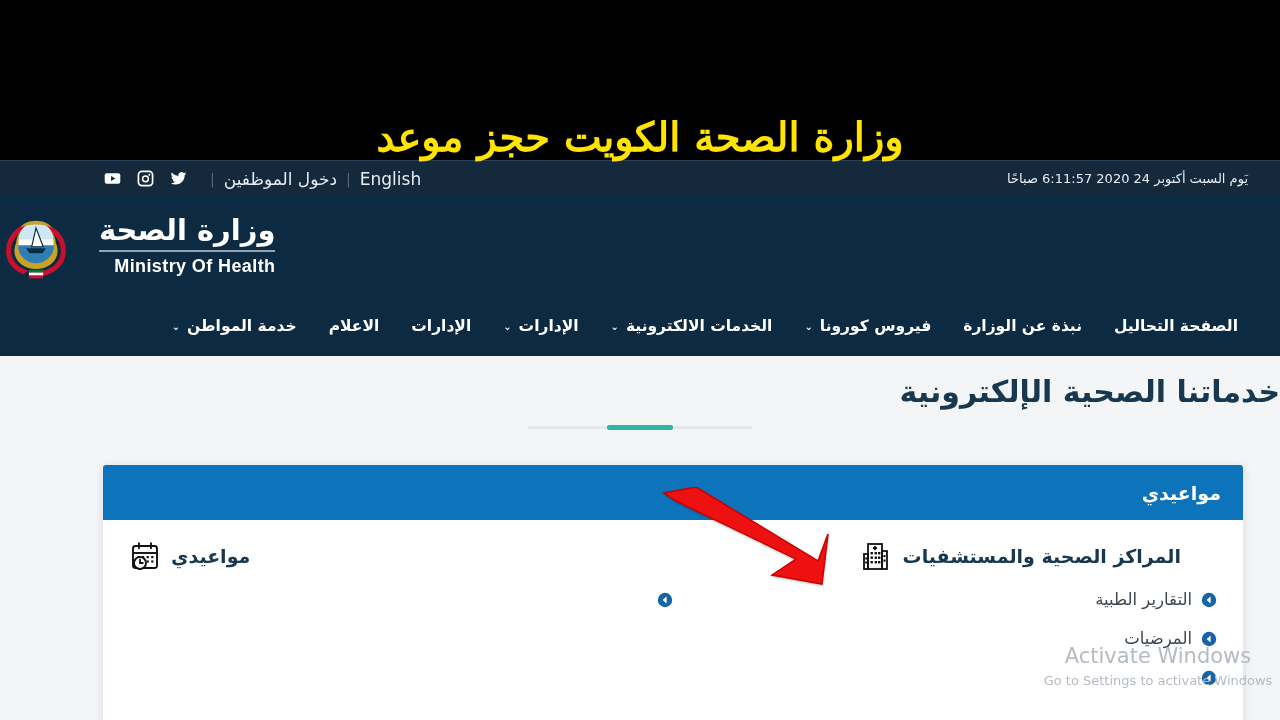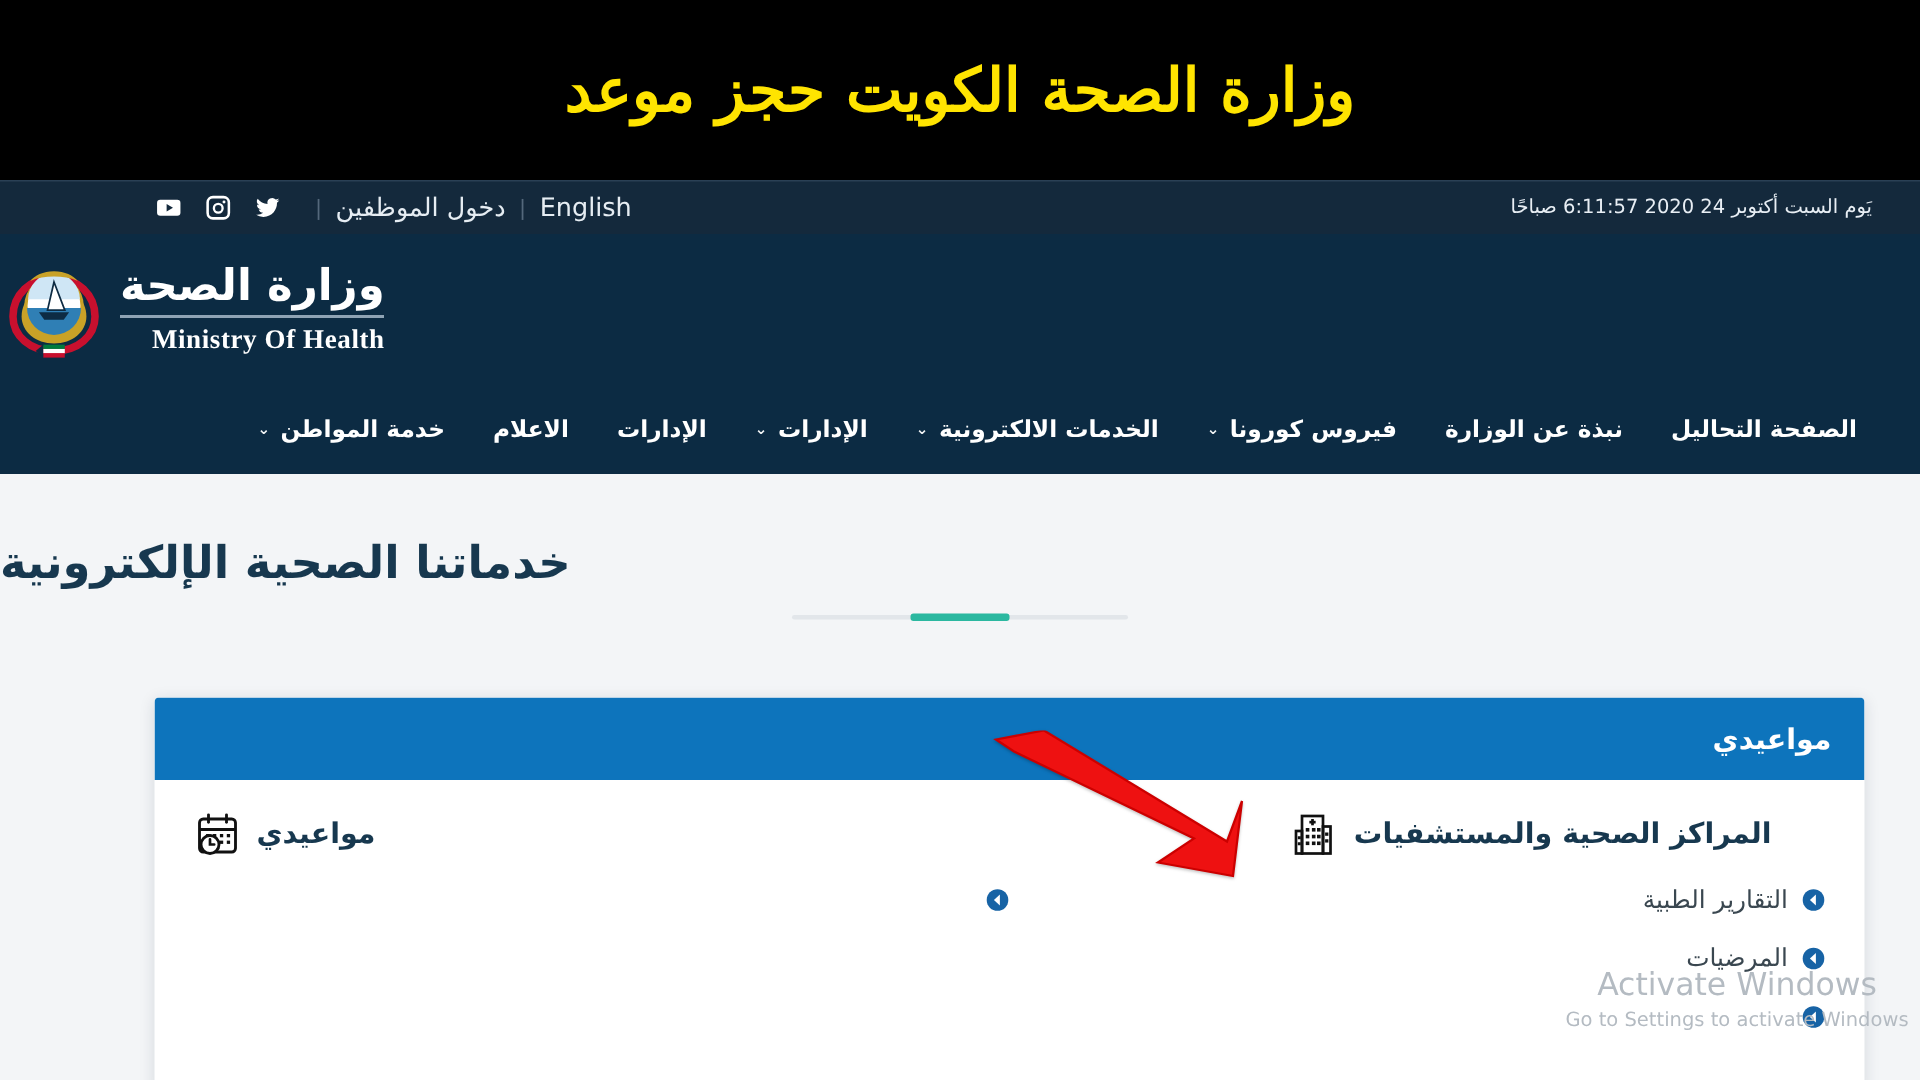--- a/index.html
+++ b/index.html
@@ -6,22 +6,22 @@
   * { margin:0; padding:0; box-sizing:border-box; }
   html,body { width:1280px; height:720px; overflow:hidden; }
   body {
     font-family:"DejaVu Sans","Liberation Sans",sans-serif;
     background:#ffffff;
   }
   #page { position:relative; width:1280px; height:720px; overflow:hidden; background:#f2f4f6; }
 
   
   .banner {
-    height:120px; background:#000000;
-    display:flex; align-items:center; justify-content:center;
+    height:160px; background:#000000;
+    display:flex; align-items:flex-end; justify-content:center;
   }
   .banner-title {
     color:#ffe400;
     font-family:"DejaVu Serif","Liberation Serif",serif;
     font-size:40px; font-weight:700; letter-spacing:.5px;
     white-space:nowrap; direction:rtl;
   }
 
   
   .topbar {
@@ -35,48 +35,48 @@
   .social { display:flex; align-items:center; gap:16px; margin-right:14px; }
   .social-ico { width:17px; height:17px; display:block; fill:#ffffff; }
   .sep { color:#54687c; margin:0 9px; font-size:14px; }
   .topbar-link { color:#e6edf3; text-decoration:none; font-size:17px; white-space:nowrap; }
   .ar-link { direction:rtl; }
   .topbar-date { color:#e8eef4; font-size:13px; direction:rtl; white-space:nowrap; }
 
   
   .header { background:#0c2b43; padding:0; }
   .logo-row { height:100px; display:flex; align-items:center; justify-content:flex-start; padding-right:40px; }
-  .logo-block { display:flex; align-items:center; gap:8px; }
+  .logo-block { display:flex; align-items:center; gap:27px; }
   .logo-emblem { width:72px; height:74px; flex:0 0 auto; }
   .logo-text { text-align:right; }
   .logo-ar {
     color:#ffffff; font-size:29px; font-weight:700; line-height:1.05;
     letter-spacing:1px; white-space:nowrap;
   }
   .logo-rule { height:1.5px; background:#8fa3b4; margin:5px 0 4px; }
   .logo-en {
     color:#ffffff; font-size:18px; font-weight:700; letter-spacing:.4px;
-    font-family:Liberation Serif, serif; white-space:nowrap;
+    font-family:Liberation Sans, sans-serif; white-space:nowrap;
   }
 
   
   .nav { height:60px; display:flex; align-items:center; justify-content:flex-start;
          padding-right:970px; }
   .navwrap { display:flex; align-items:center; gap:0; position:absolute; right:0; padding-right:26px; }
   .nav-item {
     display:flex; align-items:center; gap:7px;
     color:#ffffff; font-size:15.5px; font-weight:700;
     padding:0 16px; white-space:nowrap; cursor:pointer;
     text-decoration:none;
   }
   .caret { font-size:10px; line-height:1; opacity:.95; transform:translateY(1px); }
 
   
   .content { background:#f3f5f7; height:100%; }
-  .section-head { text-align:left; padding-top:42px; }
+  .section-head { text-align:right; padding-top:18px; }
   .section-title {
     color:#17384f; font-size:30px; font-weight:700; letter-spacing:.2px;
   }
   .divider { margin:17px auto 0; width:224px; height:3px; background:#e2e6ea; position:relative; border-radius:2px; }
   .divider::after {
     content:""; position:absolute; left:50%; top:-1px; transform:translateX(-50%);
     width:66px; height:5px; background:#2bb8a0; border-radius:2px;
   }
 
   

